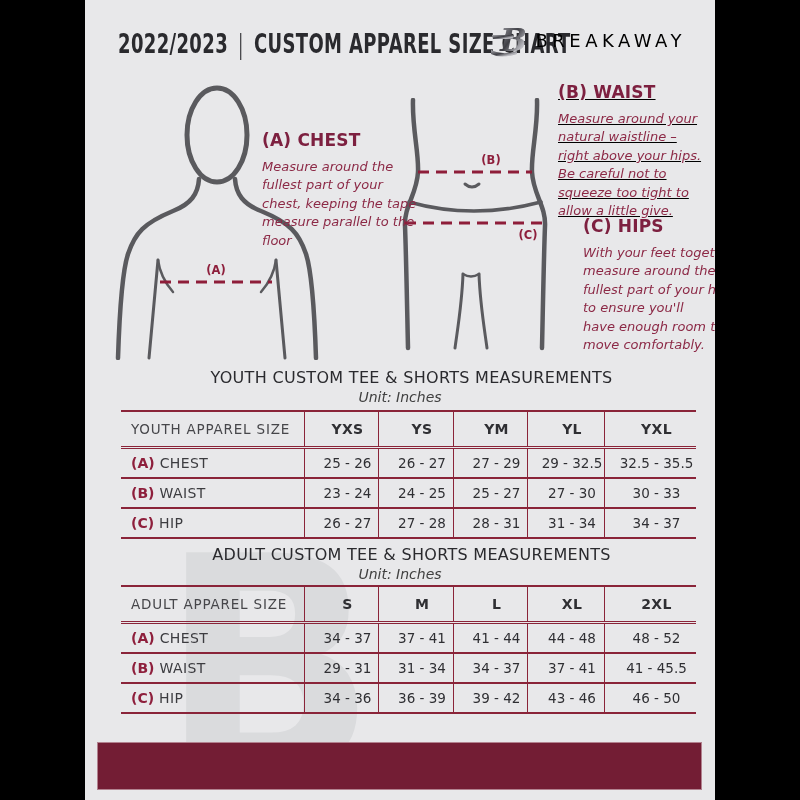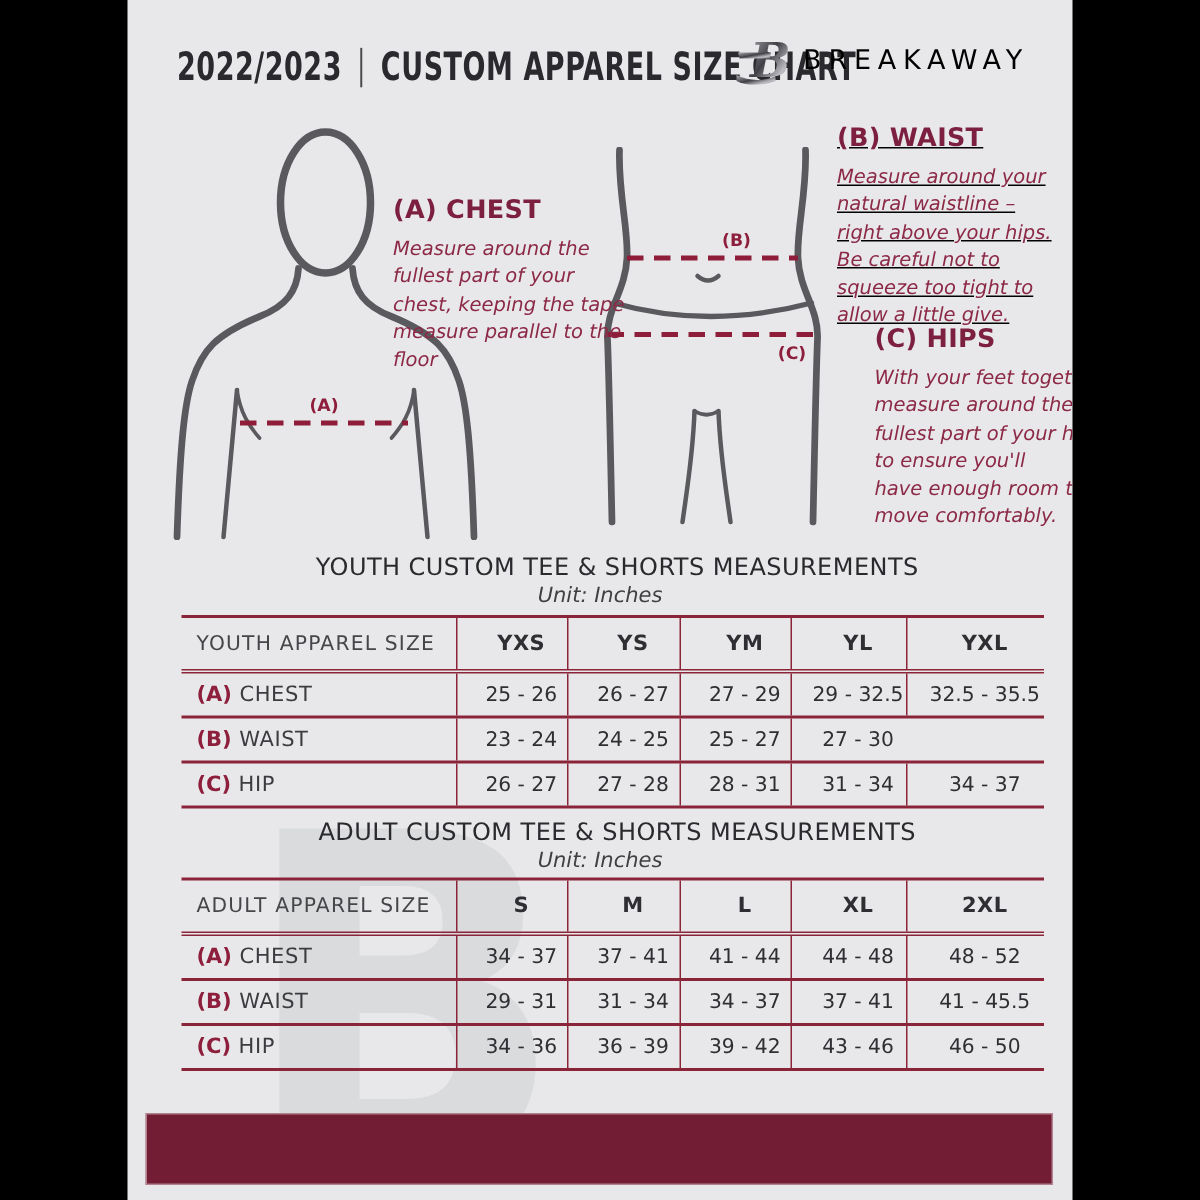--- a/index.html
+++ b/index.html
@@ -159,20 +159,21 @@
       </div>
       <div class="t-row body">
         <div class="cell c-label">
           <span class="row-marker">(B)</span>
           <span class="row-part">WAIST</span>
         </div>
         <div class="cell">23 - 24</div>
         <div class="cell">24 - 25</div>
         <div class="cell">25 - 27</div>
         <div class="cell">27 - 30</div>
+        <div class="cell">30 - 33</div>
       </div>
       <div class="t-row body">
         <div class="cell c-label">
           <span class="row-marker">(C)</span>
           <span class="row-part">HIP</span>
         </div>
         <div class="cell">26 - 27</div>
         <div class="cell">27 - 28</div>
         <div class="cell">28 - 31</div>
         <div class="cell">31 - 34</div>

